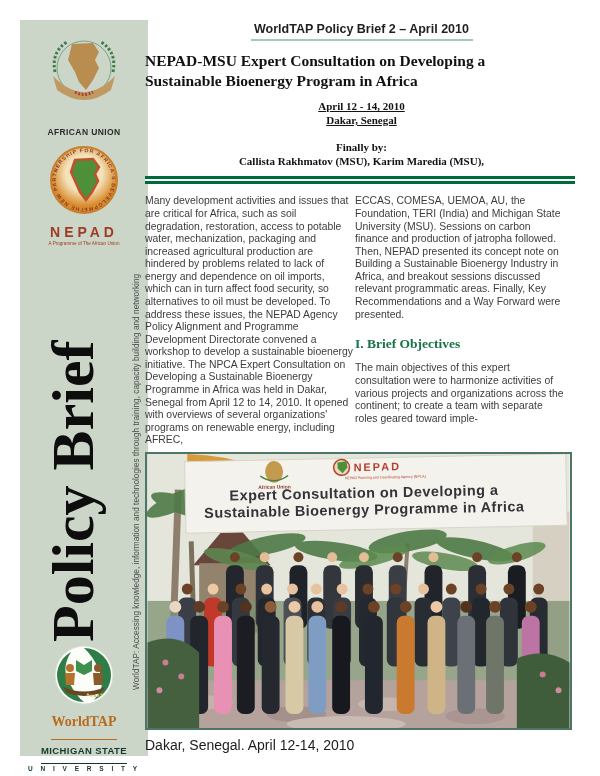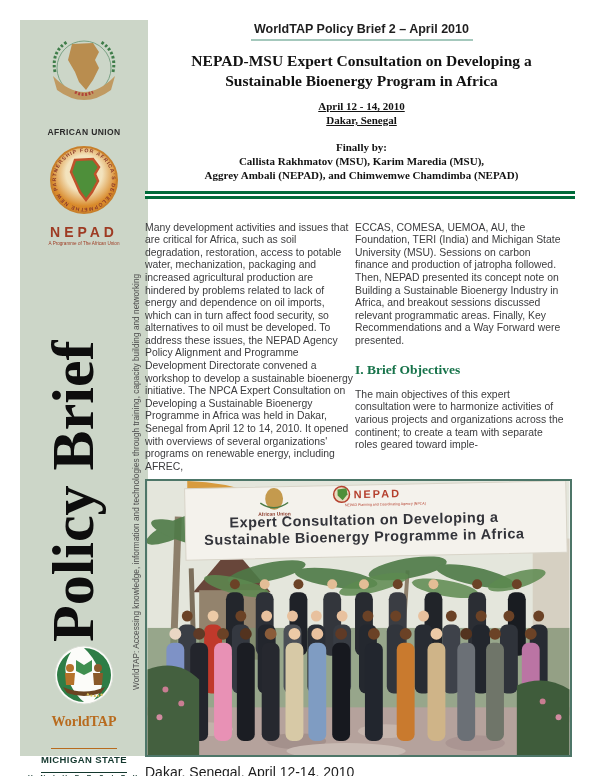--- a/index.html
+++ b/index.html
@@ -15,38 +15,38 @@
               letter-spacing:4px;color:#9e3b23;margin-top:2px;}
   .nepad-tag{font-size:4.6px;color:#9e3b23;margin-top:1px;}
   .vert{writing-mode:vertical-lr;transform:rotate(180deg);white-space:normal;}
   .policy-brief{position:absolute;left:12px;top:232px;height:478px;width:76px;
                 font-family:"Liberation Serif",serif;font-weight:bold;font-size:60px;
                 color:#0d0d0d;text-align:center;}
   .side-tag{position:absolute;left:96px;top:240px;height:430px;width:26px;
             font-size:8.3px;line-height:1.45;color:#4c4c4c;}
   .wt-block{position:absolute;left:0;top:624px;width:128px;text-align:center;}
   .wt-name{display:inline-block;font-family:"Liberation Serif",serif;font-weight:bold;
-           font-size:14px;color:#b86b1e;border-bottom:1px solid #b86b1e;padding-bottom:18px;margin-top:2px;}
+           font-size:14px;color:#b86b1e;border-bottom:1px solid #b86b1e;padding-bottom:9px;margin-top:2px;}
   .msu1{display:inline-block;font-size:9.5px;font-weight:bold;color:#14382e;letter-spacing:.4px;
         border-bottom:1px solid #14382e;padding-bottom:7px;margin-top:4px;}
   .msu2{font-size:6.5px;font-weight:bold;color:#14382e;letter-spacing:3px;margin-top:1px;}
 
   
   .main{position:absolute;left:145px;top:22px;width:433px;}
   .brief-label{text-align:center;font-weight:bold;font-size:12.5px;color:#1f1f1f;}
   .brief-underline{width:222px;height:2px;background:#a4c8bc;margin:3px auto 0 auto;}
-  .doc-title{margin-top:10px;text-align:center;font-family:"Liberation Serif",serif;
+  .doc-title{margin-top:10px;font-family:"Liberation Serif",serif;
              font-weight:bold;font-size:15.5px;line-height:1.3;color:#121212;}
   .date-block{margin-top:9px;text-align:center;font-family:"Liberation Serif",serif;
               font-weight:bold;font-size:11px;line-height:1.25;color:#121212;text-decoration:underline;}
   .edited-block{margin-top:12px;text-align:center;font-family:"Liberation Serif",serif;
                 font-weight:bold;font-size:11px;line-height:1.3;color:#121212;}
   .divider{margin-top:8px;width:430px;height:8px;
            background:linear-gradient(#006b3a 0 3px,#ffffff 3px 5px,#006b3a 5px 8px);}
-  .columns{margin-top:23px;display:flex;gap:1px;height:252px;overflow:hidden;}
+  .columns{margin-top:11px;display:flex;gap:1px;height:252px;overflow:hidden;}
   .col{width:209px;font-size:10.4px;line-height:1.21;color:#3c3c3e;text-align:left;}
   .sec-head{font-family:"Liberation Serif",serif;font-weight:bold;font-size:13.5px;
             color:#17734a;margin:15px 0 10px 0;}
   .col p{margin:0;}
 
   
   .photo-frame{margin-top:5px;width:423px;border:2px solid #4d7668;line-height:0;}
   .caption{margin-top:7px;font-family:Liberation Sans, sans-serif;font-size:14px;color:#1c1c1c;}
 </style>
 </head>
@@ -122,21 +122,20 @@
     </div>
 
     <div class="date-block">
       <div>April 12 - 14, 2010</div>
       <div>Dakar, Senegal</div>
     </div>
 
     <div class="edited-block">
       <div>Finally by:</div>
       <div>Callista Rakhmatov (MSU), Karim Maredia (MSU),</div>
-      <div>Aggrey Ambali (NEPAD), and Chimwemwe Chamdimba (NEPAD)</div>
     </div>
 
     <div class="divider"></div>
 
     <div class="columns">
       <div class="col">
         <p>Many development activities and issues that are critical for Africa, such as soil degradation, restoration, access to potable water, mechanization, packaging and increased agricultural production are hindered by problems related to lack of energy and dependence on oil imports, which can in turn affect food security, so alternatives to oil must be developed. To address these issues, the NEPAD Agency Policy Alignment and Programme Development Directorate convened a workshop to develop a sustainable bioenergy initiative. The NPCA Expert Consultation on Developing a Sustainable Bioenergy Programme in Africa was held in Dakar, Senegal from April 12 to 14, 2010. It opened with overviews of several organizations' programs on renewable energy, including AFREC,</p>
       </div>
       <div class="col">
         <p>ECCAS, COMESA, UEMOA, AU, the Foundation, TERI (India) and Michigan State University (MSU). Sessions on carbon finance and production of jatropha followed. Then, NEPAD presented its concept note on Building a Sustainable Bioenergy Industry in Africa, and breakout sessions discussed relevant programmatic areas. Finally, Key Recommendations and a Way Forward were presented.</p>

